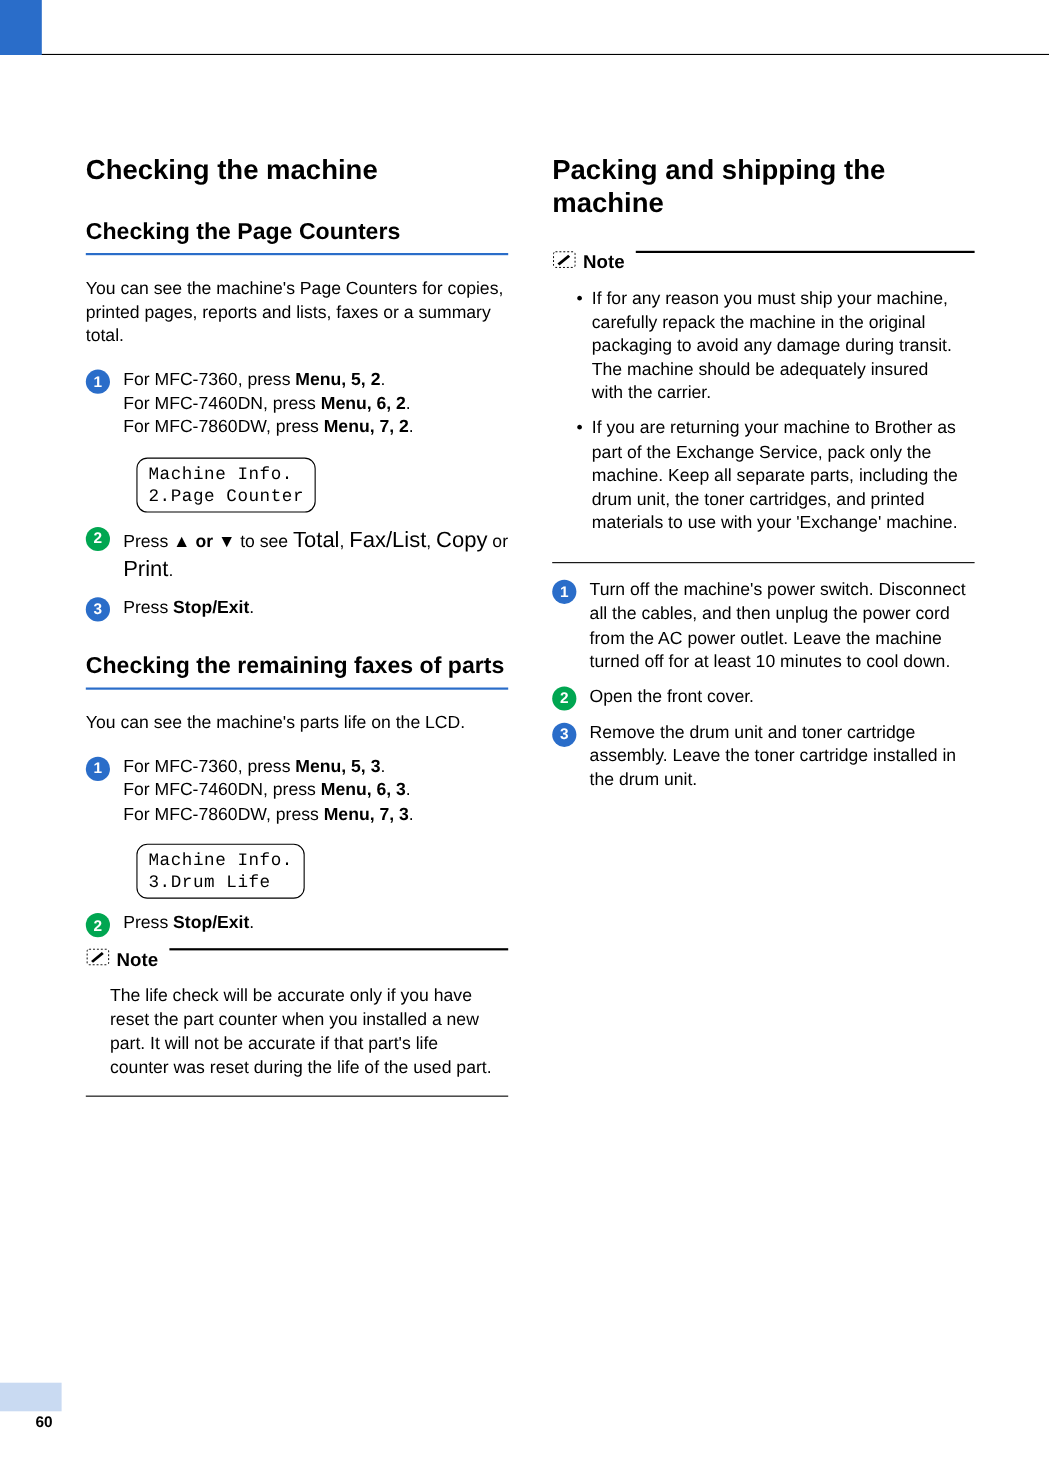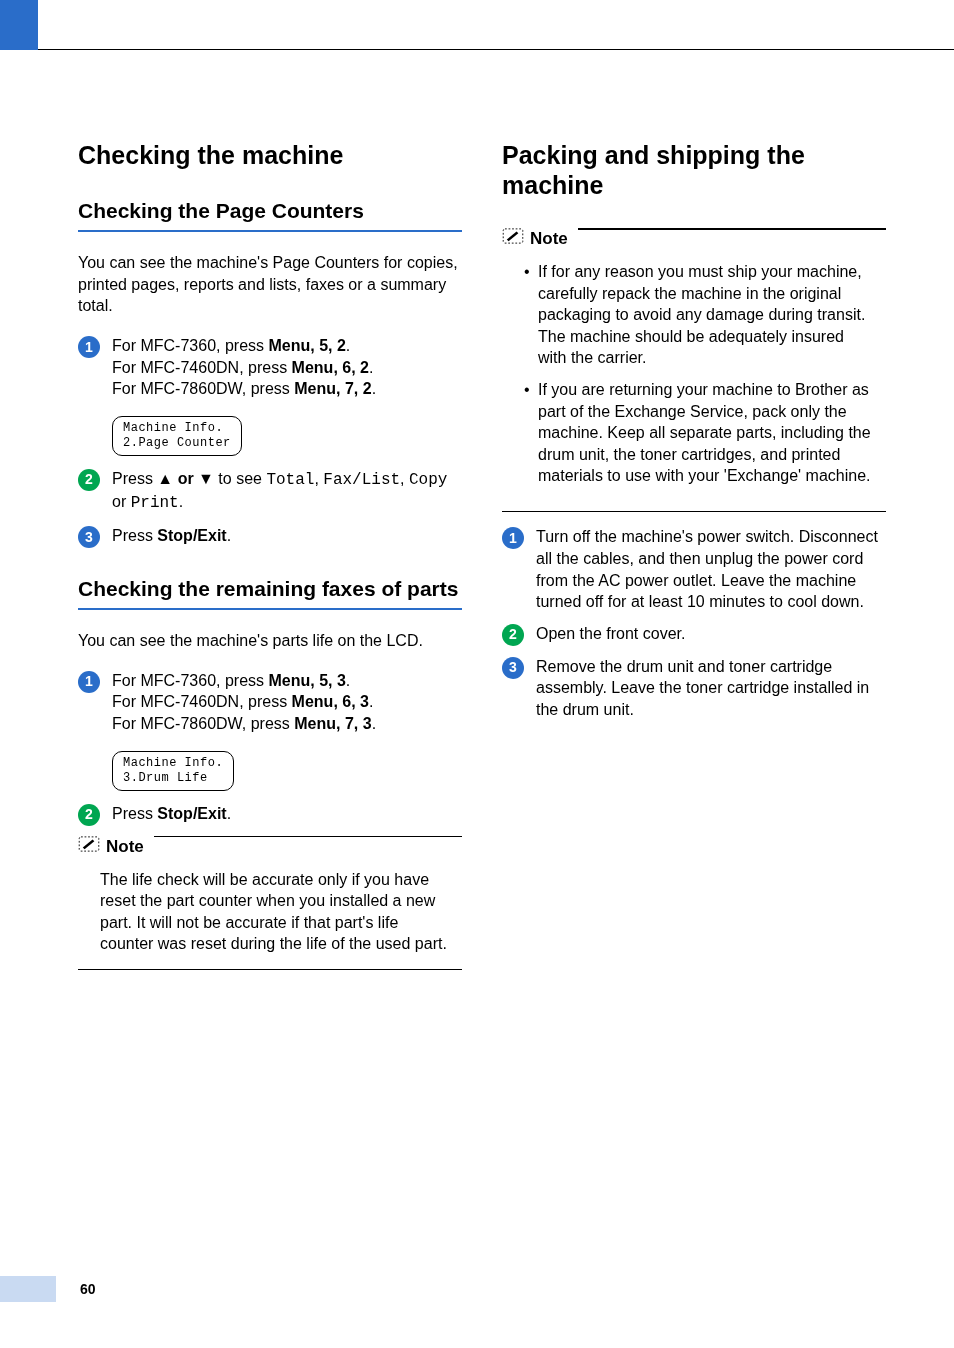--- a/index.html
+++ b/index.html
@@ -69,32 +69,32 @@
     align-items: center;
     justify-content: center;
     margin-right: 12px;
     margin-top: 1px;
   }
   .marker.blue { background: #2a6dc9; }
   .marker.green { background: #00a651; }
   .step .txt { flex: 1; }
   .lcd {
     font-family: "Courier New", monospace;
-    font-size: 12px;
+    font-size: 16px;
     border: 1.5px solid #000;
     border-radius: 10px;
     padding: 4px 10px;
     display: inline-block;
-    margin: 6px 0 12px 34px;
+    margin: 6px 0 12px 46px;
     line-height: 1.25;
     letter-spacing: 0.5px;
   }
   code.inline {
-    font-family: Liberation Mono, monospace;
-    font-size: 16px;
+    font-family: Liberation Sans, sans-serif;
+    font-size: 20px;
   }
   .note-block {
     margin-top: 10px;
   }
   .note-head {
     display: flex;
     align-items: flex-start;
     margin-bottom: 6px;
   }
   .note-icon {
@@ -134,20 +134,21 @@
     height: 1.5px;
     background: #000;
     margin-top: 6px;
   }
   .footer {
     position: absolute;
     bottom: 46px;
     left: 0;
     display: flex;
     align-items: center;
+    flex-direction: column;
   }
   .footer-tab {
     width: 56px;
     height: 26px;
     background: #c9daf2;
   }
   .page-num {
     margin-left: 24px;
     font-weight: bold;
     font-size: 14px;

